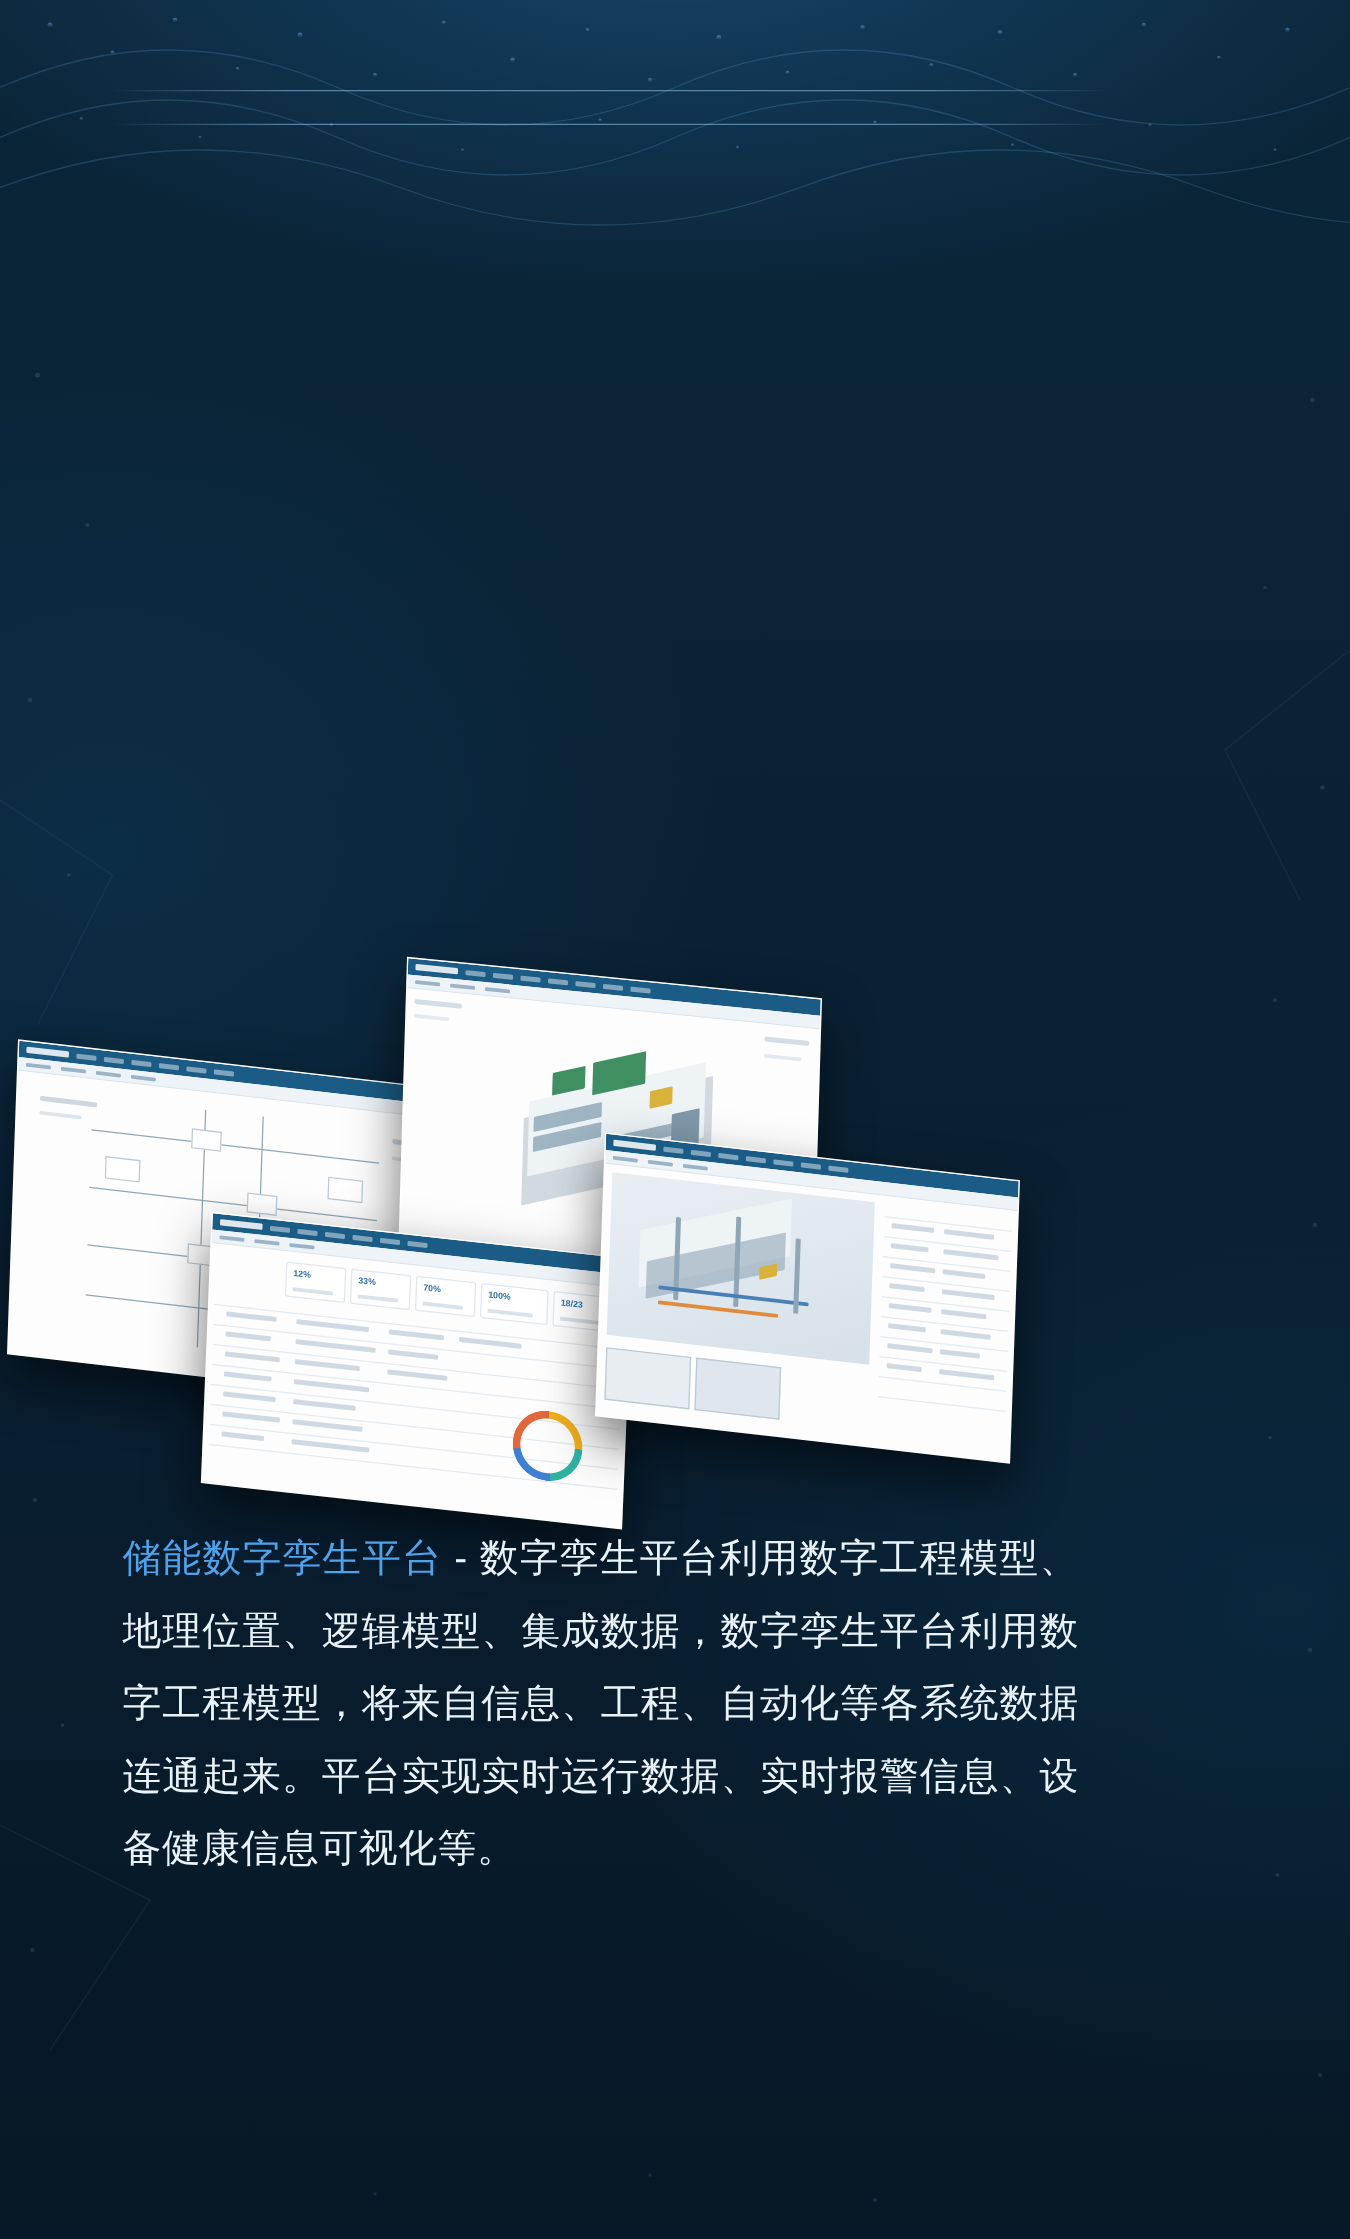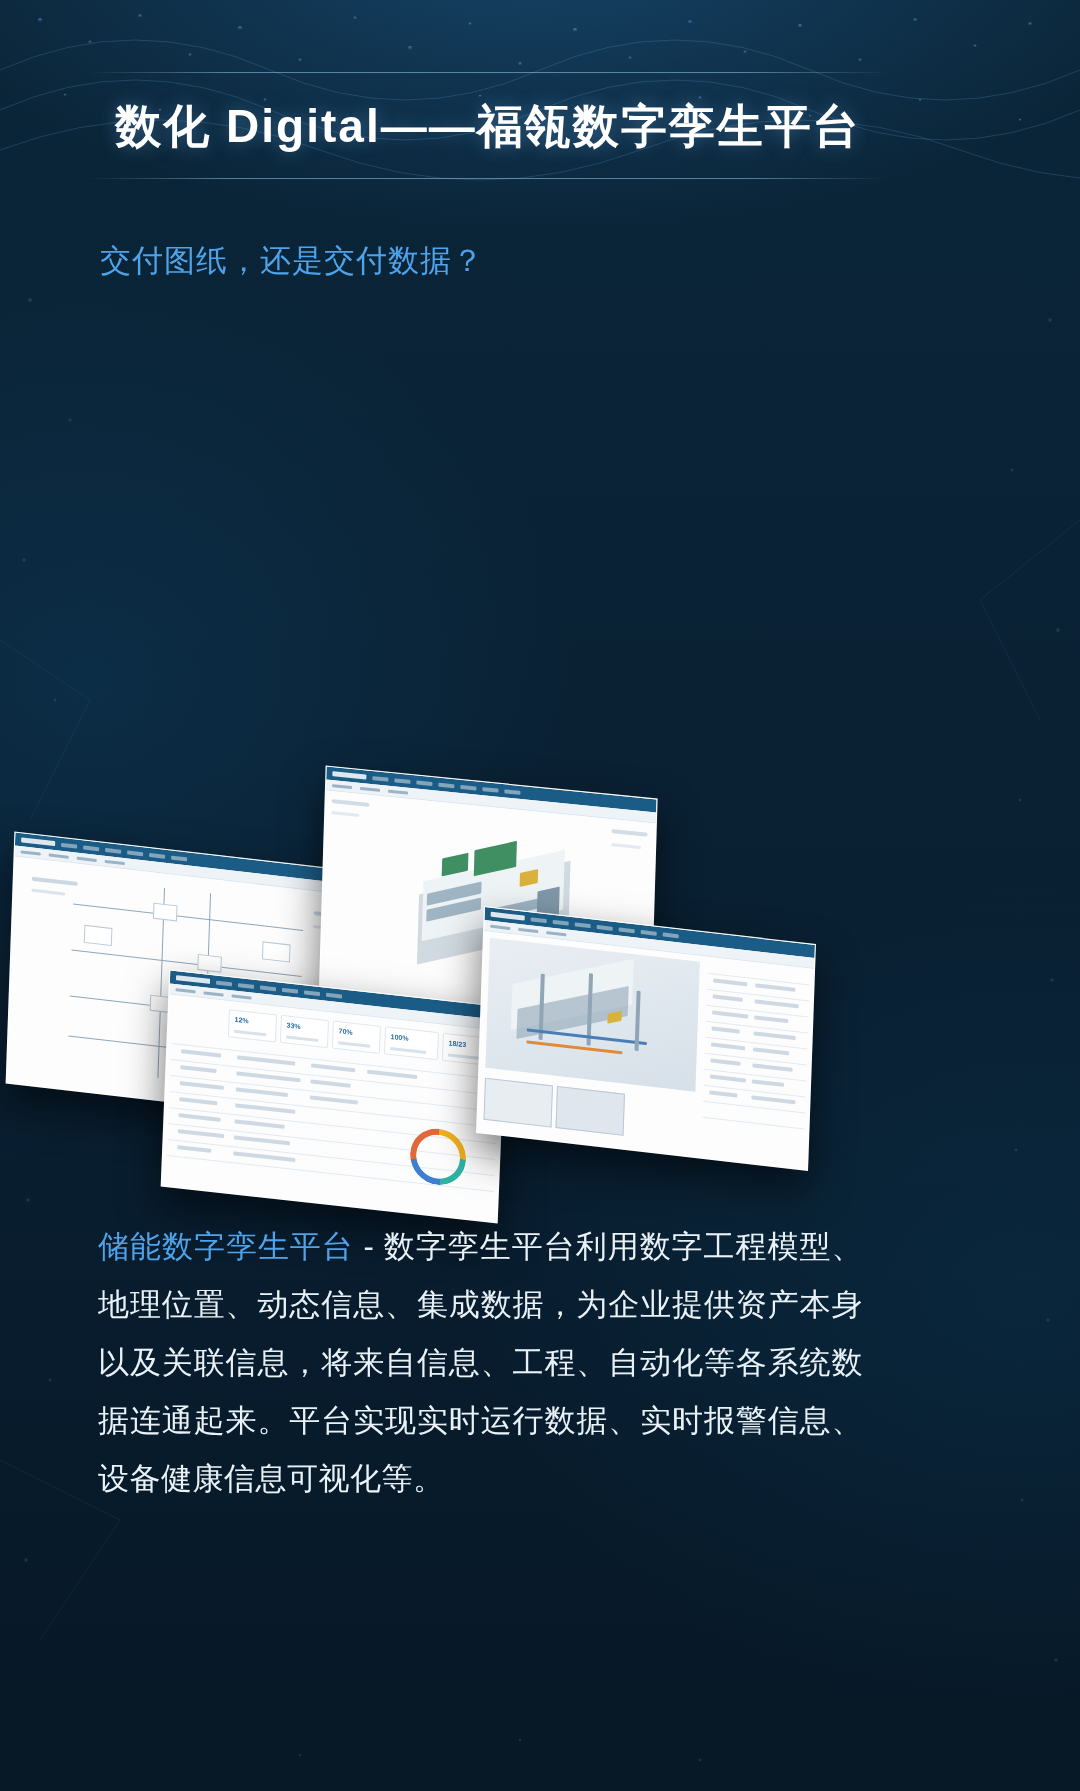--- a/index.html
+++ b/index.html
@@ -304,25 +304,23 @@
     </g>
     <g stroke="#6cb6f0" stroke-opacity="0.10" fill="none" stroke-width="1">
       <path d="M0,640 L90,700 L30,820"></path>
       <path d="M1080,520 L980,600 L1040,720"></path>
       <path d="M0,1460 L120,1520 L40,1640"></path>
     </g>
   </svg>
 
   <div class="title-wrap">
     <div class="title-rule top"></div>
-    <div class="title">数化 Digital——福瓴数字孪生平台</div>
     <div class="title-rule bot"></div>
   </div>
 
-  <div class="subhead subhead-1">交付图纸，还是交付数据？</div>
 
   <div class="montage">
 
     <div class="shot" id="shot-pid">
       <div class="bar">
         <span class="brand"></span>
         <span class="mi"></span>
         <span class="mi"></span>
         <span class="mi"></span>
         <span class="mi"></span>
@@ -518,16 +516,16 @@
           <div class="cell" style="left:230px;top:117px;width:36px;"></div>
           <div class="cell" style="left:272px;top:117px;width:32px;"></div>
           <div class="cell" style="left:230px;top:133px;width:28px;"></div>
           <div class="cell" style="left:272px;top:133px;width:44px;"></div>
         </div>
       </div>
     </div>
   </div>
 
   <div class="bottom-block">
-    <span class="accent">储能数字孪生平台</span><span> - </span><span>数字孪生平台利用数字工程模型、地理位置、动态信息、集成数据，为企业提供资产本身以及关联信息，将来自信息、工程、自动化等各系统数据连通起来。平台实现实时运行数据、实时报警信息、设备健康信息可视化等。</span>
+    <span class="accent">储能数字孪生平台</span><span> - </span><span>数字孪生平台利用数字工程模型、地理位置、逻辑模型、集成数据，数字孪生平台利用数字工程模型，将来自信息、工程、自动化等各系统数据连通起来。平台实现实时运行数据、实时报警信息、设备健康信息可视化等。</span>
   </div>
 
 </div>
 
 </body></html>

